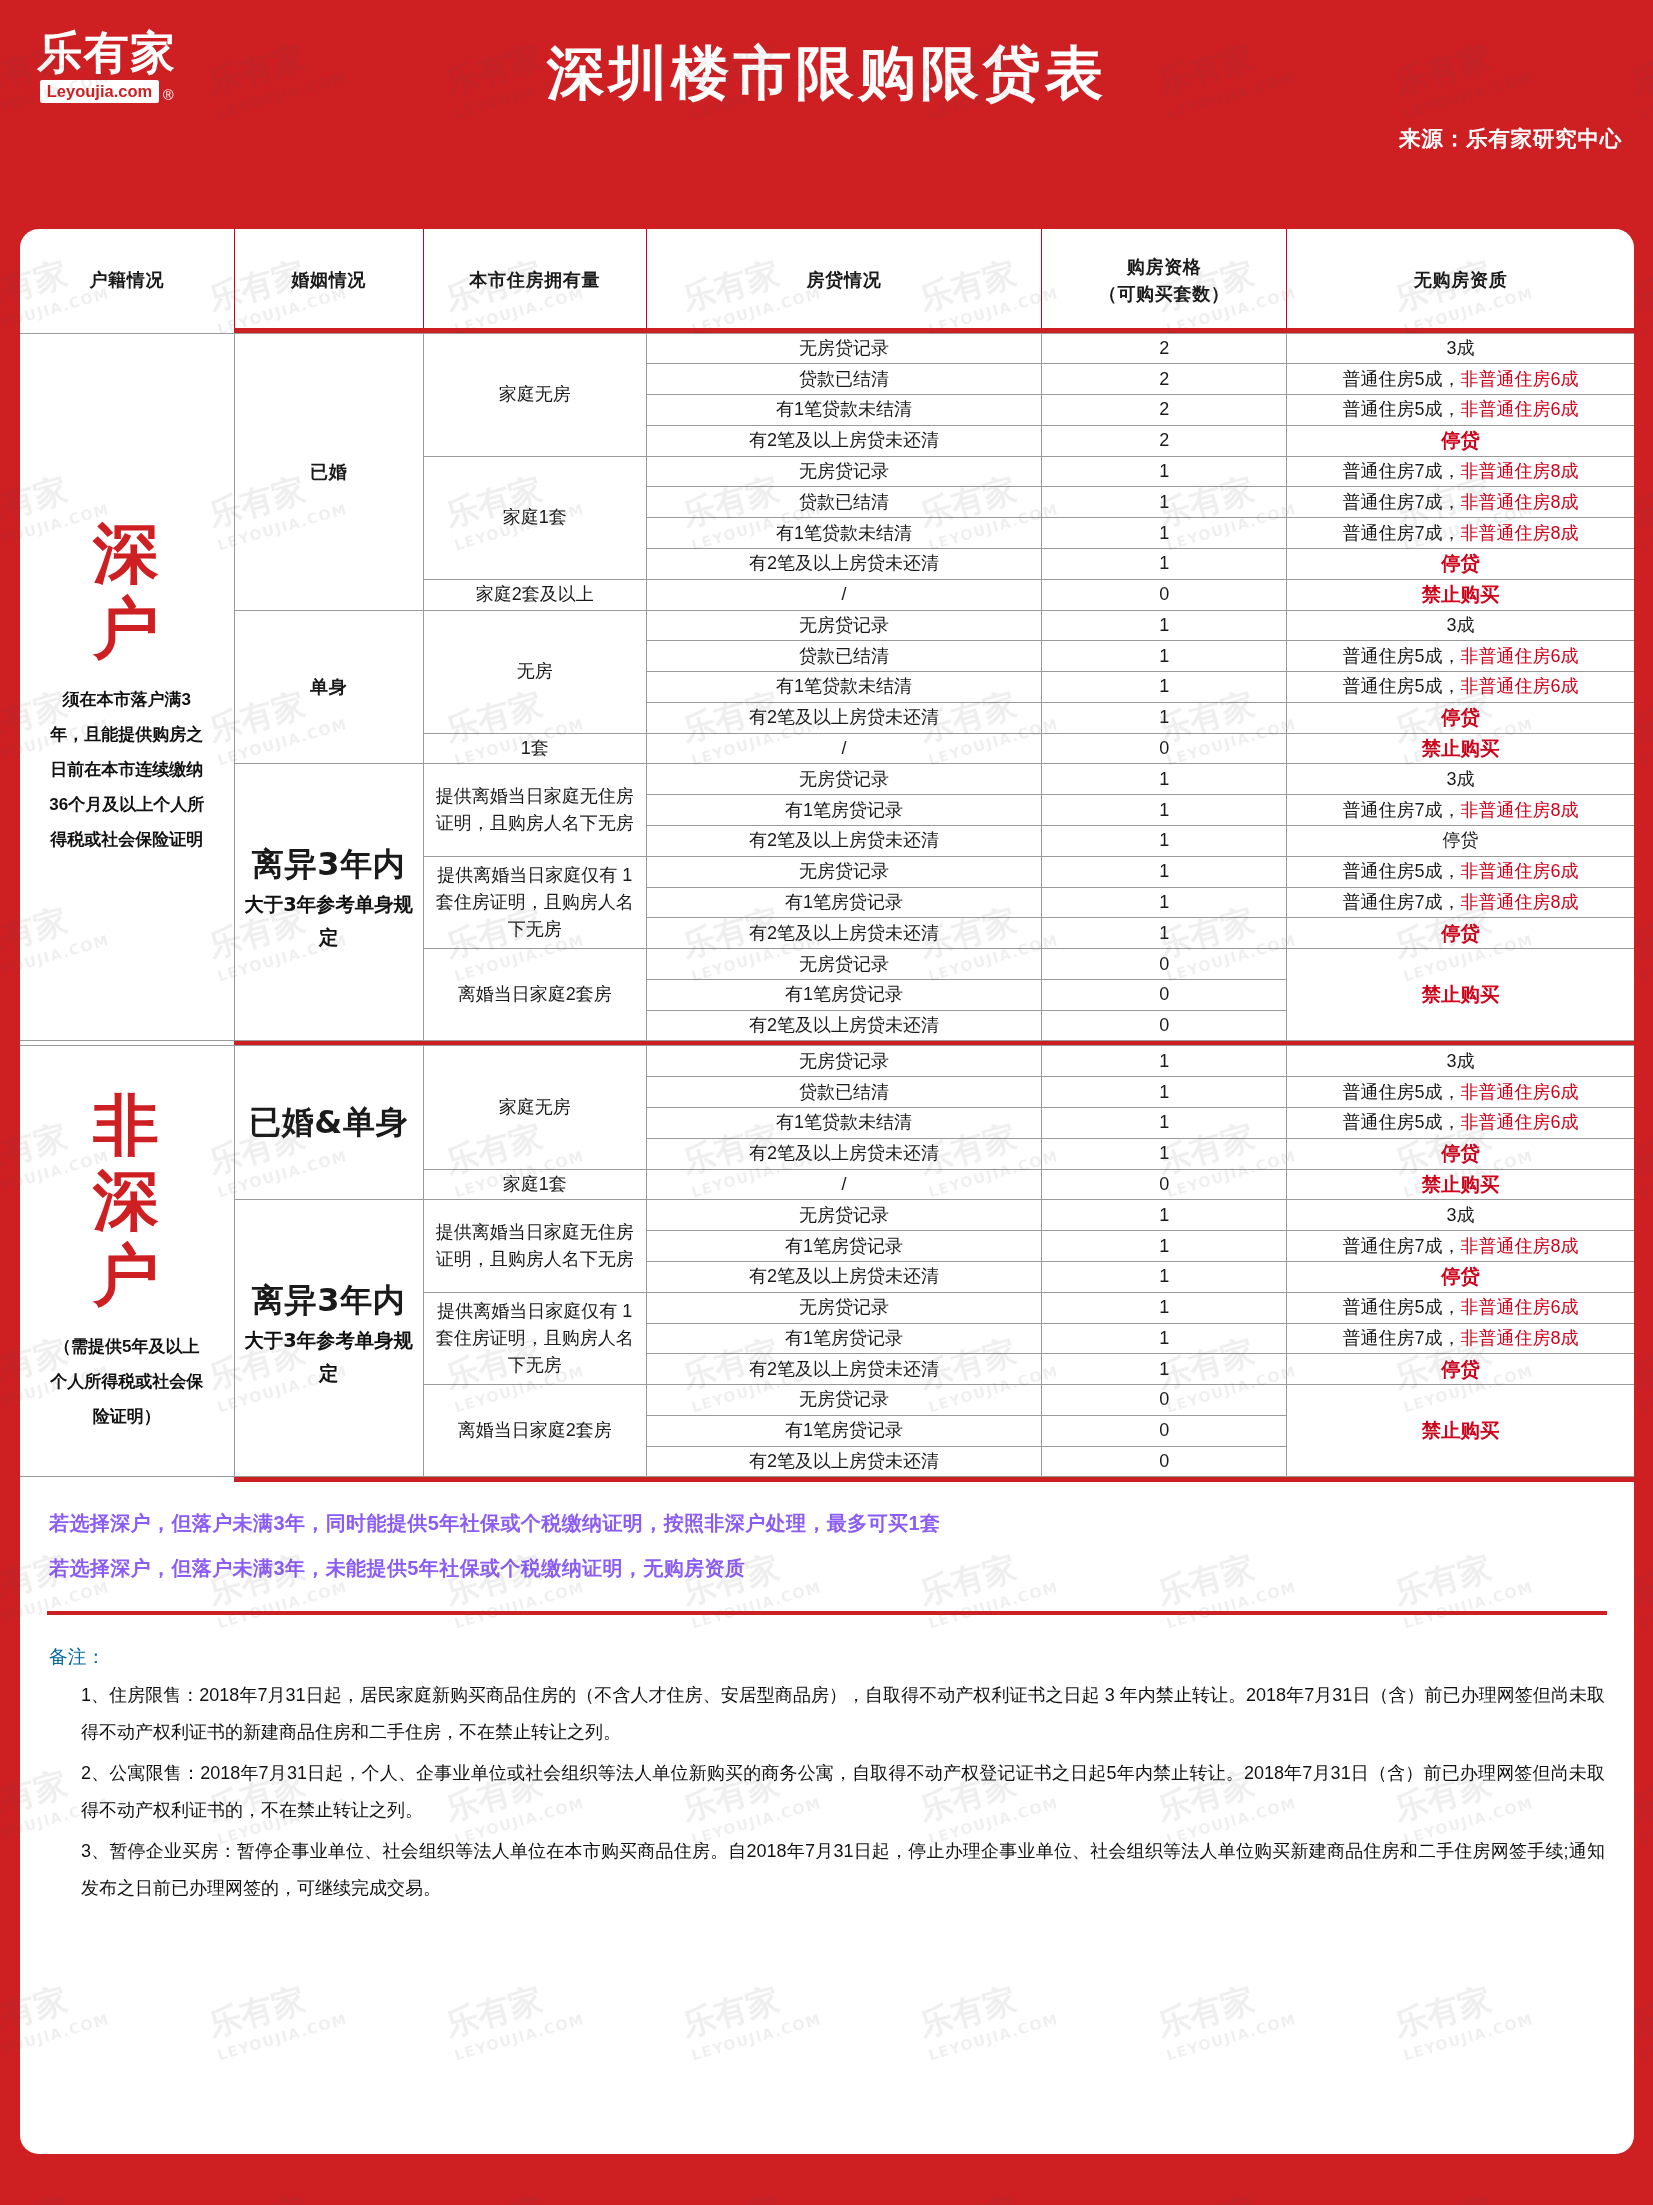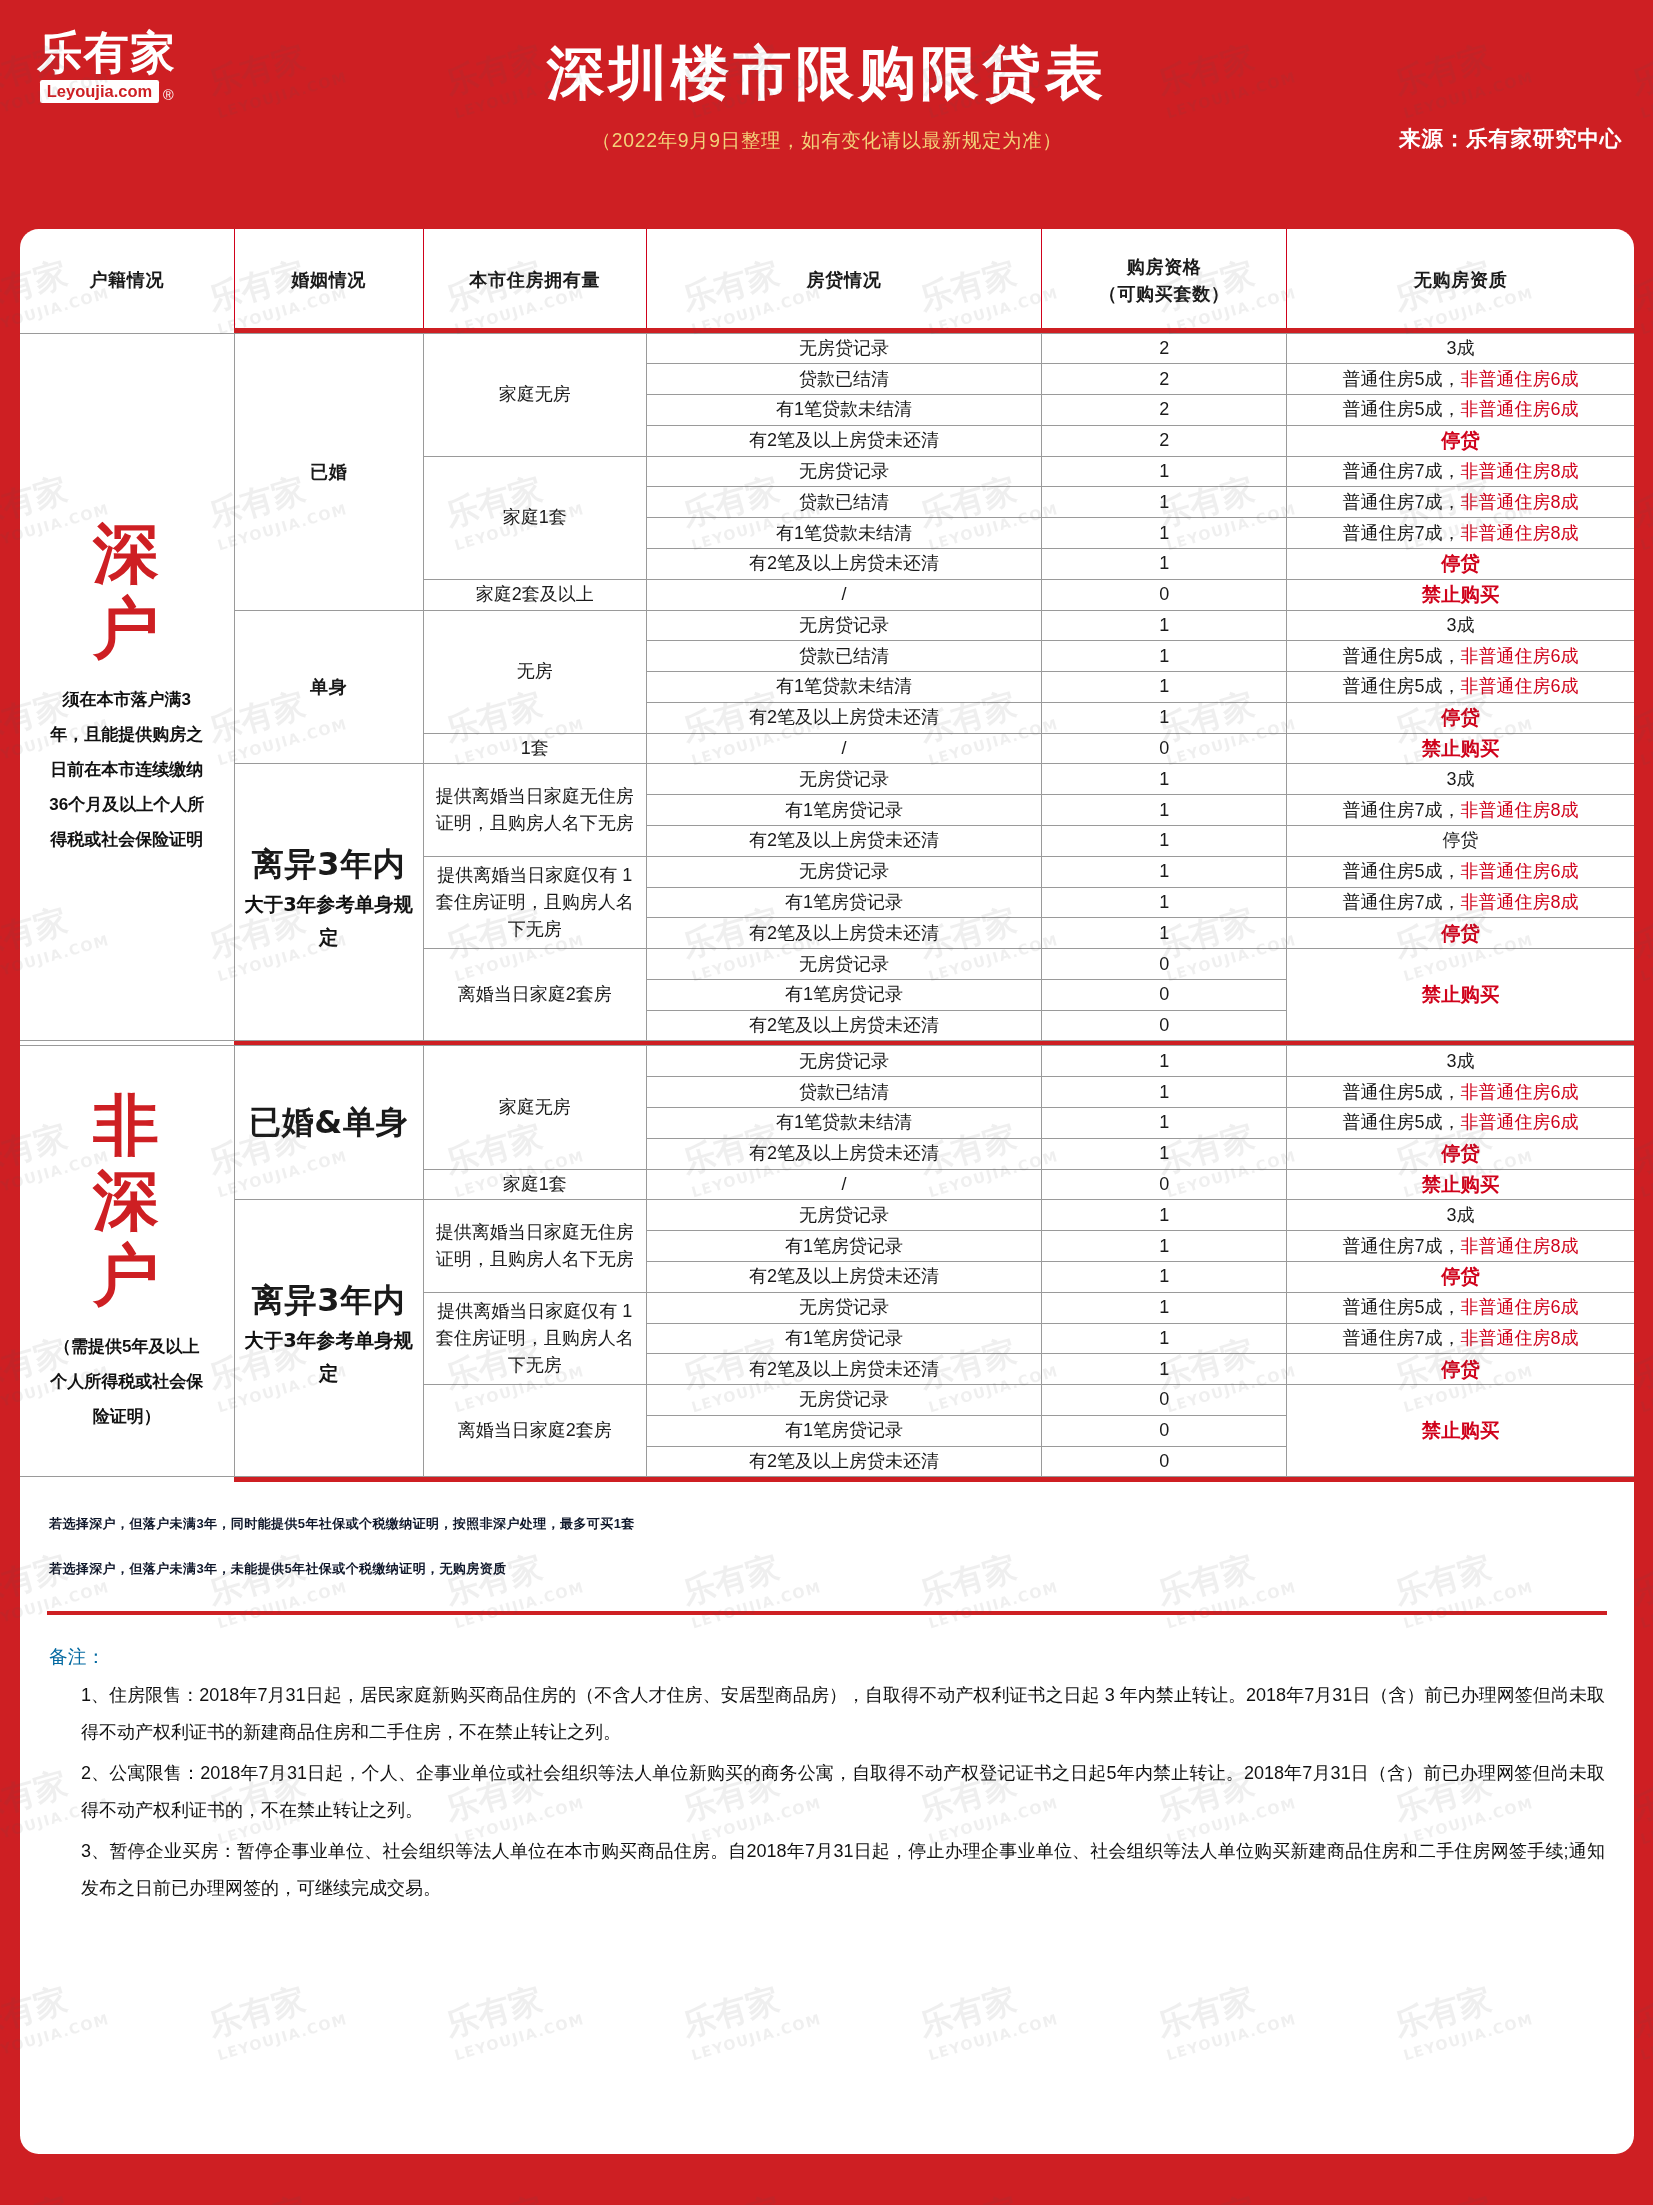--- a/index.html
+++ b/index.html
@@ -111,21 +111,21 @@
   .qty{ font-size:21px; }
   .down{ font-size:18.7px; }
   .down .red{ color:#D0021B; }
   .down.strong{ color:#D0021B; font-weight:bold; font-size:19.4px; }
 
   
   .callouts{
     padding:18.7px 29px 7.2px 29px;
   }
   .callouts p{
-    font-size:13px; font-weight:bold; color:#0f172a; line-height:45px; letter-spacing:0.4px;
+    font-size:20px; font-weight:bold; color:#8b5cf6; line-height:45px; letter-spacing:0.4px;
   }
   .rule{
     height:4.3px; background:#CE1F23; margin:13px 27px 0 27px;
   }
   .notes{ padding:21.6px 29px 14.4px 29px; }
   .notes .lbl{ font-size:18.7px; color:#0369a1; line-height:40px; }
   .notes p{
     font-size:18px; color:#111; line-height:37px; text-align:justify; margin-bottom:4.3px;margin-left:32px;
   }
 
@@ -148,21 +148,20 @@
 
   <div class="header">
     <div class="logo">
       <div class="logo-cn">乐有家</div>
       <div class="logo-en-wrap">
         <span class="logo-en">Leyoujia.com</span>
         <span class="logo-reg">®</span>
       </div>
     </div>
     <div class="title">深圳楼市限购限贷表</div>
-    <div class="subtitle">（2022年9月9日整理，如有变化请以最新规定为准）</div>
     <div class="source">来源：乐有家研究中心</div>
   </div>
 
   <div class="card">
     <table class="tbl">
       <colgroup>
         <col class="c1">
           <col class="c2">
           <col class="c3">
           <col class="c4">

